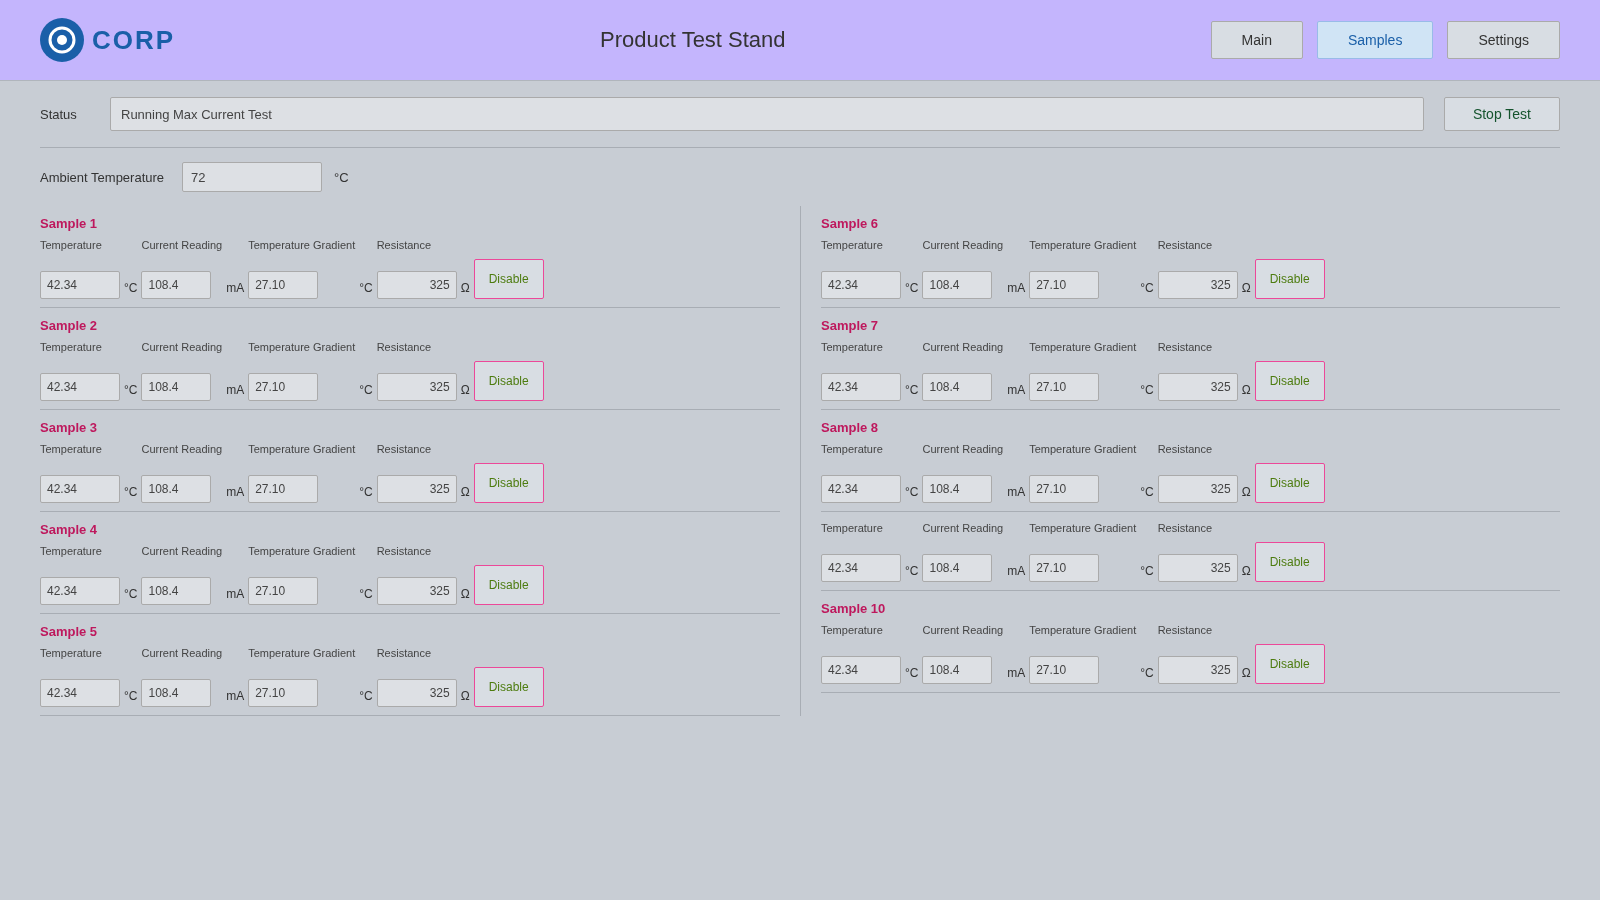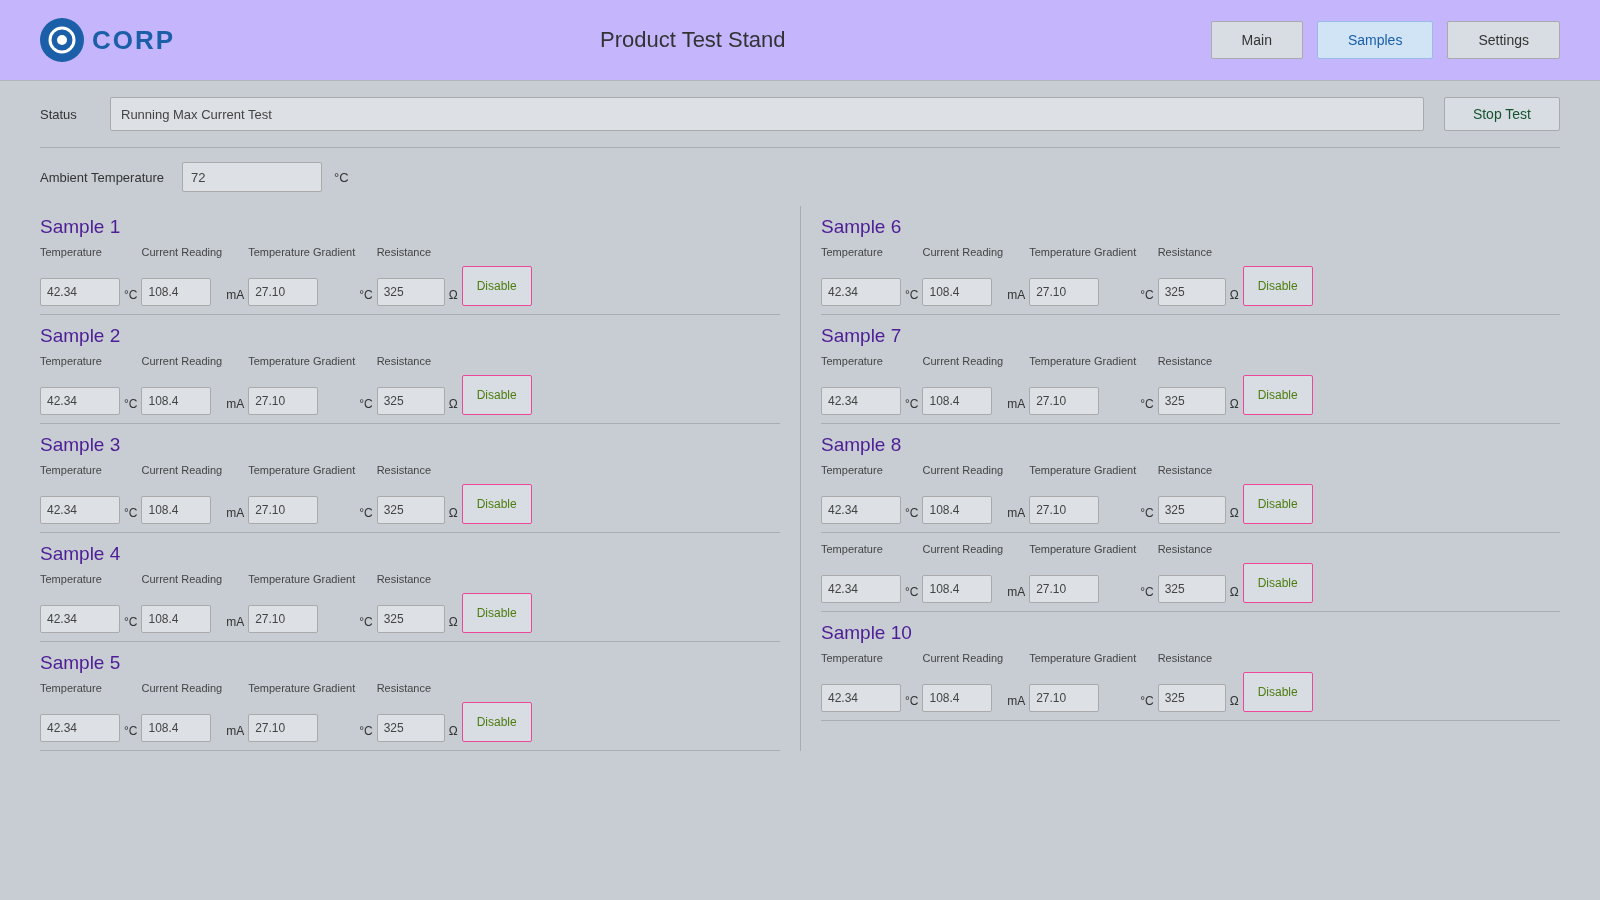--- a/index.html
+++ b/index.html
@@ -142,23 +142,23 @@
     }
     .sample-col:last-child {
       padding: 0 0 0 20px;
       border-left: 1px solid #a8adb4;
     }
     .sample-section {
       padding: 10px 0 8px 0;
       border-bottom: 1px solid #a8adb4;
     }
     .sample-title {
-      font-size: 19px;
-      font-weight: normal;
-      color: #4c1d95;
+      font-size: 13px;
+      font-weight: bold;
+      color: #be185d;
       margin-bottom: 8px;
     }
     .field-group {
       display: flex;
       flex-direction: column;
       gap: 20px;
     }
     .field-label {
       font-size: 11px;
       color: #444;
@@ -185,21 +185,21 @@
       background: #d8dde3;
       cursor: pointer;
       font-size: 12px;
       color: #4d7c0f;
       border-radius: 2px;
       margin-bottom: 0;
     }
     .temp-input { width: 80px; }
     .current-input { width: 70px; }
     .tempgrad-input { width: 70px; }
-    .resistance-input { width: 68px; }
+    .resistance-input { width: 80px; text-align: right; }
     .field-row-wrapper {
       display: flex;
       align-items: flex-end;
       gap: 4px;
       flex-wrap: nowrap;
     }
   </style>
 </head>
 <body>
 

